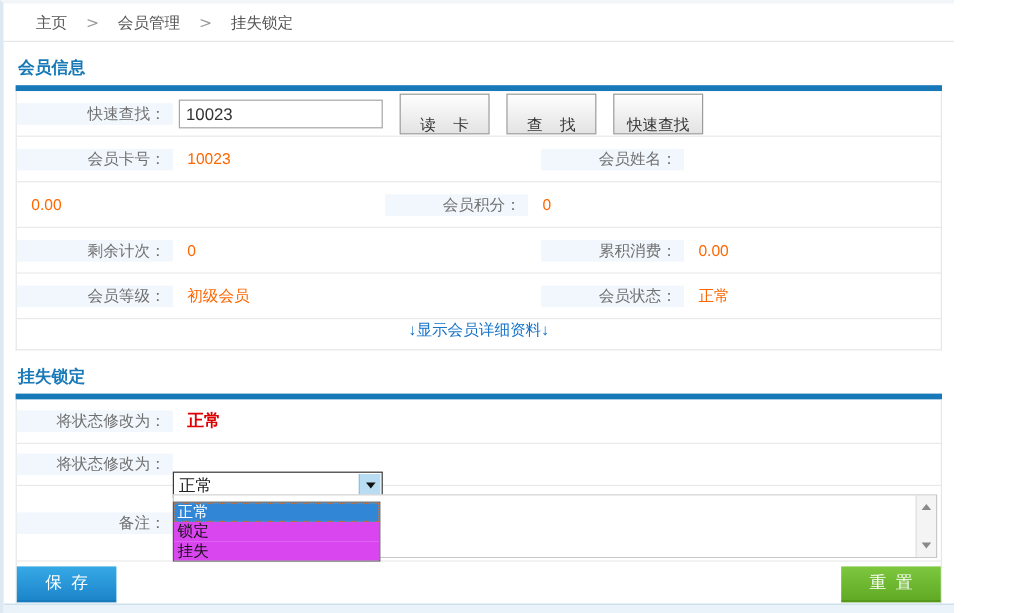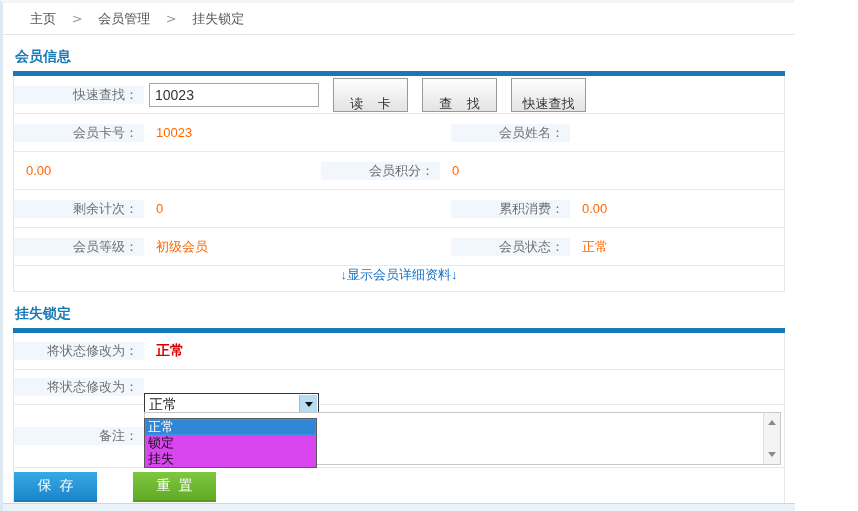--- a/index.html
+++ b/index.html
@@ -70,21 +70,21 @@
   .fake-scrollbar { position:absolute; top:0; right:0; bottom:0; width:17px;
                     background:#f4f4f4; border-left:1px solid #e0e0e0; }
   .sb-up, .sb-down { position:absolute; left:0; right:0; height:15px;
                      display:flex; align-items:center; justify-content:center; }
   .sb-up { top:2px; } .sb-down { bottom:2px; }
   .sb-up .tri { width:0; height:0; border-left:4px solid transparent; border-right:4px solid transparent;
                 border-bottom:5px solid #8a8a8a; }
   .sb-down .tri { width:0; height:0; border-left:4px solid transparent; border-right:4px solid transparent;
                   border-top:5px solid #8a8a8a; }
   
-  .btn-row { height:37px; display:flex; align-items:center; justify-content:flex-start; gap:36px; }
+  .btn-row { height:37px; display:flex; align-items:center; justify-content:space-between; gap:36px; }
   .save-btn { width:83px; height:30px; border:none; border-bottom:2px solid #177bbd;
               background:linear-gradient(#36a9e6,#1c85ca); color:#fff; font-size:14px;
               font-family:inherit; white-space:pre; cursor:pointer; }
   .reset-btn { width:83px; height:30px; border:none; border-bottom:2px solid #55991d;
                background:linear-gradient(#7dc83f,#61aa25); color:#fff; font-size:14px;
                font-family:inherit; white-space:pre; cursor:pointer; }
   
   .footer { position:absolute; left:0; right:0; bottom:0; height:8px;
             background:#eaf3f9; border-top:1px solid #c6dbe8; }
 </style>

